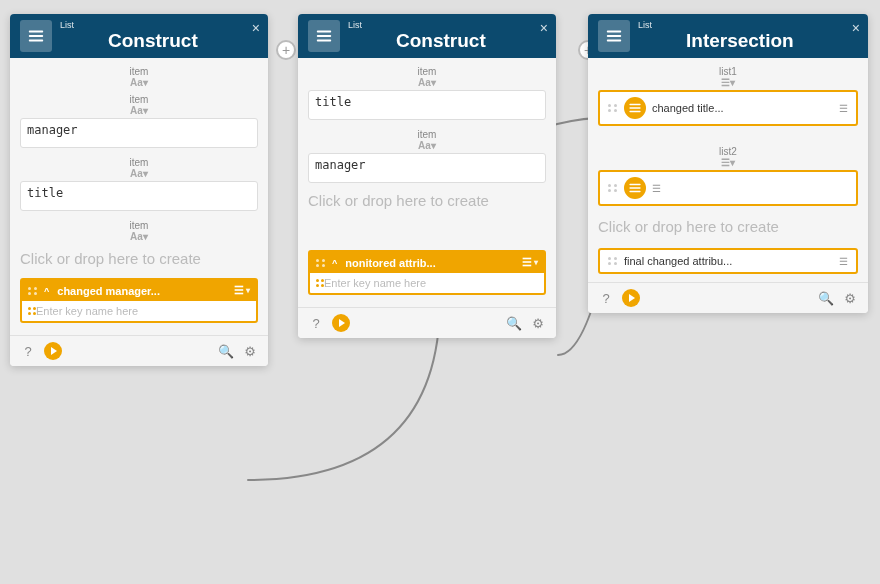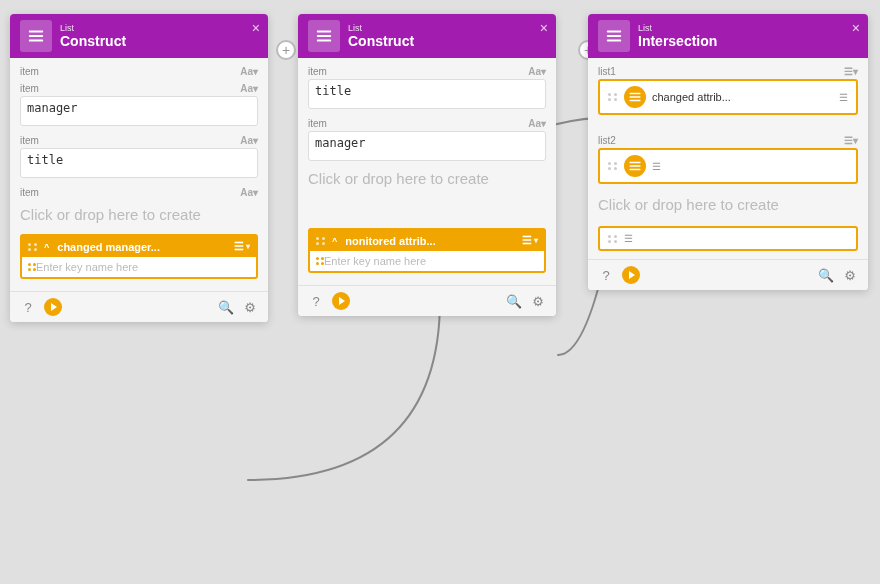--- a/index.html
+++ b/index.html
@@ -20,42 +20,42 @@
     }
     .panel {
       position: absolute;
       background: #f5f5f5;
       border-radius: 4px;
       box-shadow: 0 2px 8px rgba(0,0,0,0.18);
       display: flex;
       flex-direction: column;
     }
     .panel-header {
-      background: #a21caf;
+      background: #0c4a6e;
       border-radius: 4px 4px 0 0;
       padding: 6px 10px;
       display: flex;
       align-items: center;
       position: relative;
     }
     .panel-header .icon-area {
       width: 32px;
       height: 32px;
       background: rgba(255,255,255,0.25);
       border-radius: 3px;
       display: flex;
       align-items: center;
       justify-content: center;
       margin-right: 8px;
       flex-shrink: 0;
     }
     .panel-header .icon-area svg { width:18px; height:18px; }
     .panel-header .title-area { color: #fff; }
     .panel-header .title-area .sub { font-size: 9px; opacity: 0.85; display: block; }
-    .panel-header .title-area .main { font-size: 14px; font-weight: 600; display: block; }
+    .panel-header .title-area .main { font-size: 19px; font-weight: 600; display: block; margin-left: 48px; }
     .panel-header .close-btn {
       position: absolute;
       right: 8px; top: 6px;
       color: #fff;
       font-size: 14px;
       cursor: pointer;
       opacity: 0.8;
       background: none;
       border: none;
     }
@@ -65,20 +65,21 @@
       overflow: visible;
     }
     .field-label {
       font-size: 10px;
       color: #888;
       display: flex;
       justify-content: space-between;
       align-items: center;
       margin-bottom: 2px;
       margin-top: 6px;
+      flex-direction: column;
     }
     .field-label:first-child { margin-top: 0; }
     .field-aa {
       font-size: 10px;
       color: #aaa;
       cursor: pointer;
       font-weight: bold;
     }
     .text-input {
       width: 100%;
@@ -441,21 +442,21 @@
             <span style="width:3px;height:3px;background:#ccc;border-radius:50%;display:block;"></span>
             <span style="width:3px;height:3px;background:#ccc;border-radius:50%;display:block;"></span>
           </div>
           <div class="icon-circle">
             <svg viewBox="0 0 20 20" fill="white" width="14" height="14">
               <rect x="2" y="4" width="16" height="2" rx="1"></rect>
               <rect x="2" y="9" width="16" height="2" rx="1"></rect>
               <rect x="2" y="14" width="16" height="2" rx="1"></rect>
             </svg>
           </div>
-          <span class="item-text">changed attrib...</span>
+          <span class="item-text">changed title...</span>
           <div class="item-menu">
             <span>☰</span>
           </div>
         </div>
       </div>
 
       <div class="field-label" style="margin-top:20px;">
         <span>list2</span>
         <span class="field-aa">☰▾</span>
       </div>
@@ -483,20 +484,21 @@
       <div class="drop-zone">Click or drop here to create</div>
 
       <div style="border:2px solid #f0a500; border-radius:3px; background:#fff; margin-top:8px;">
         <div class="list-item-node-inner">
           <div style="display:grid;grid-template-columns:repeat(2,4px);gap:2px;">
             <span style="width:3px;height:3px;background:#ccc;border-radius:50%;display:block;"></span>
             <span style="width:3px;height:3px;background:#ccc;border-radius:50%;display:block;"></span>
             <span style="width:3px;height:3px;background:#ccc;border-radius:50%;display:block;"></span>
             <span style="width:3px;height:3px;background:#ccc;border-radius:50%;display:block;"></span>
           </div>
+          <span class="item-text">final changed attribu...</span>
           <div class="item-menu">
             <span>☰</span>
           </div>
         </div>
       </div>
     </div>
     <div class="panel-footer">
       <div class="footer-left">
         <span class="footer-icon">?</span>
         <div class="play-btn"></div>

